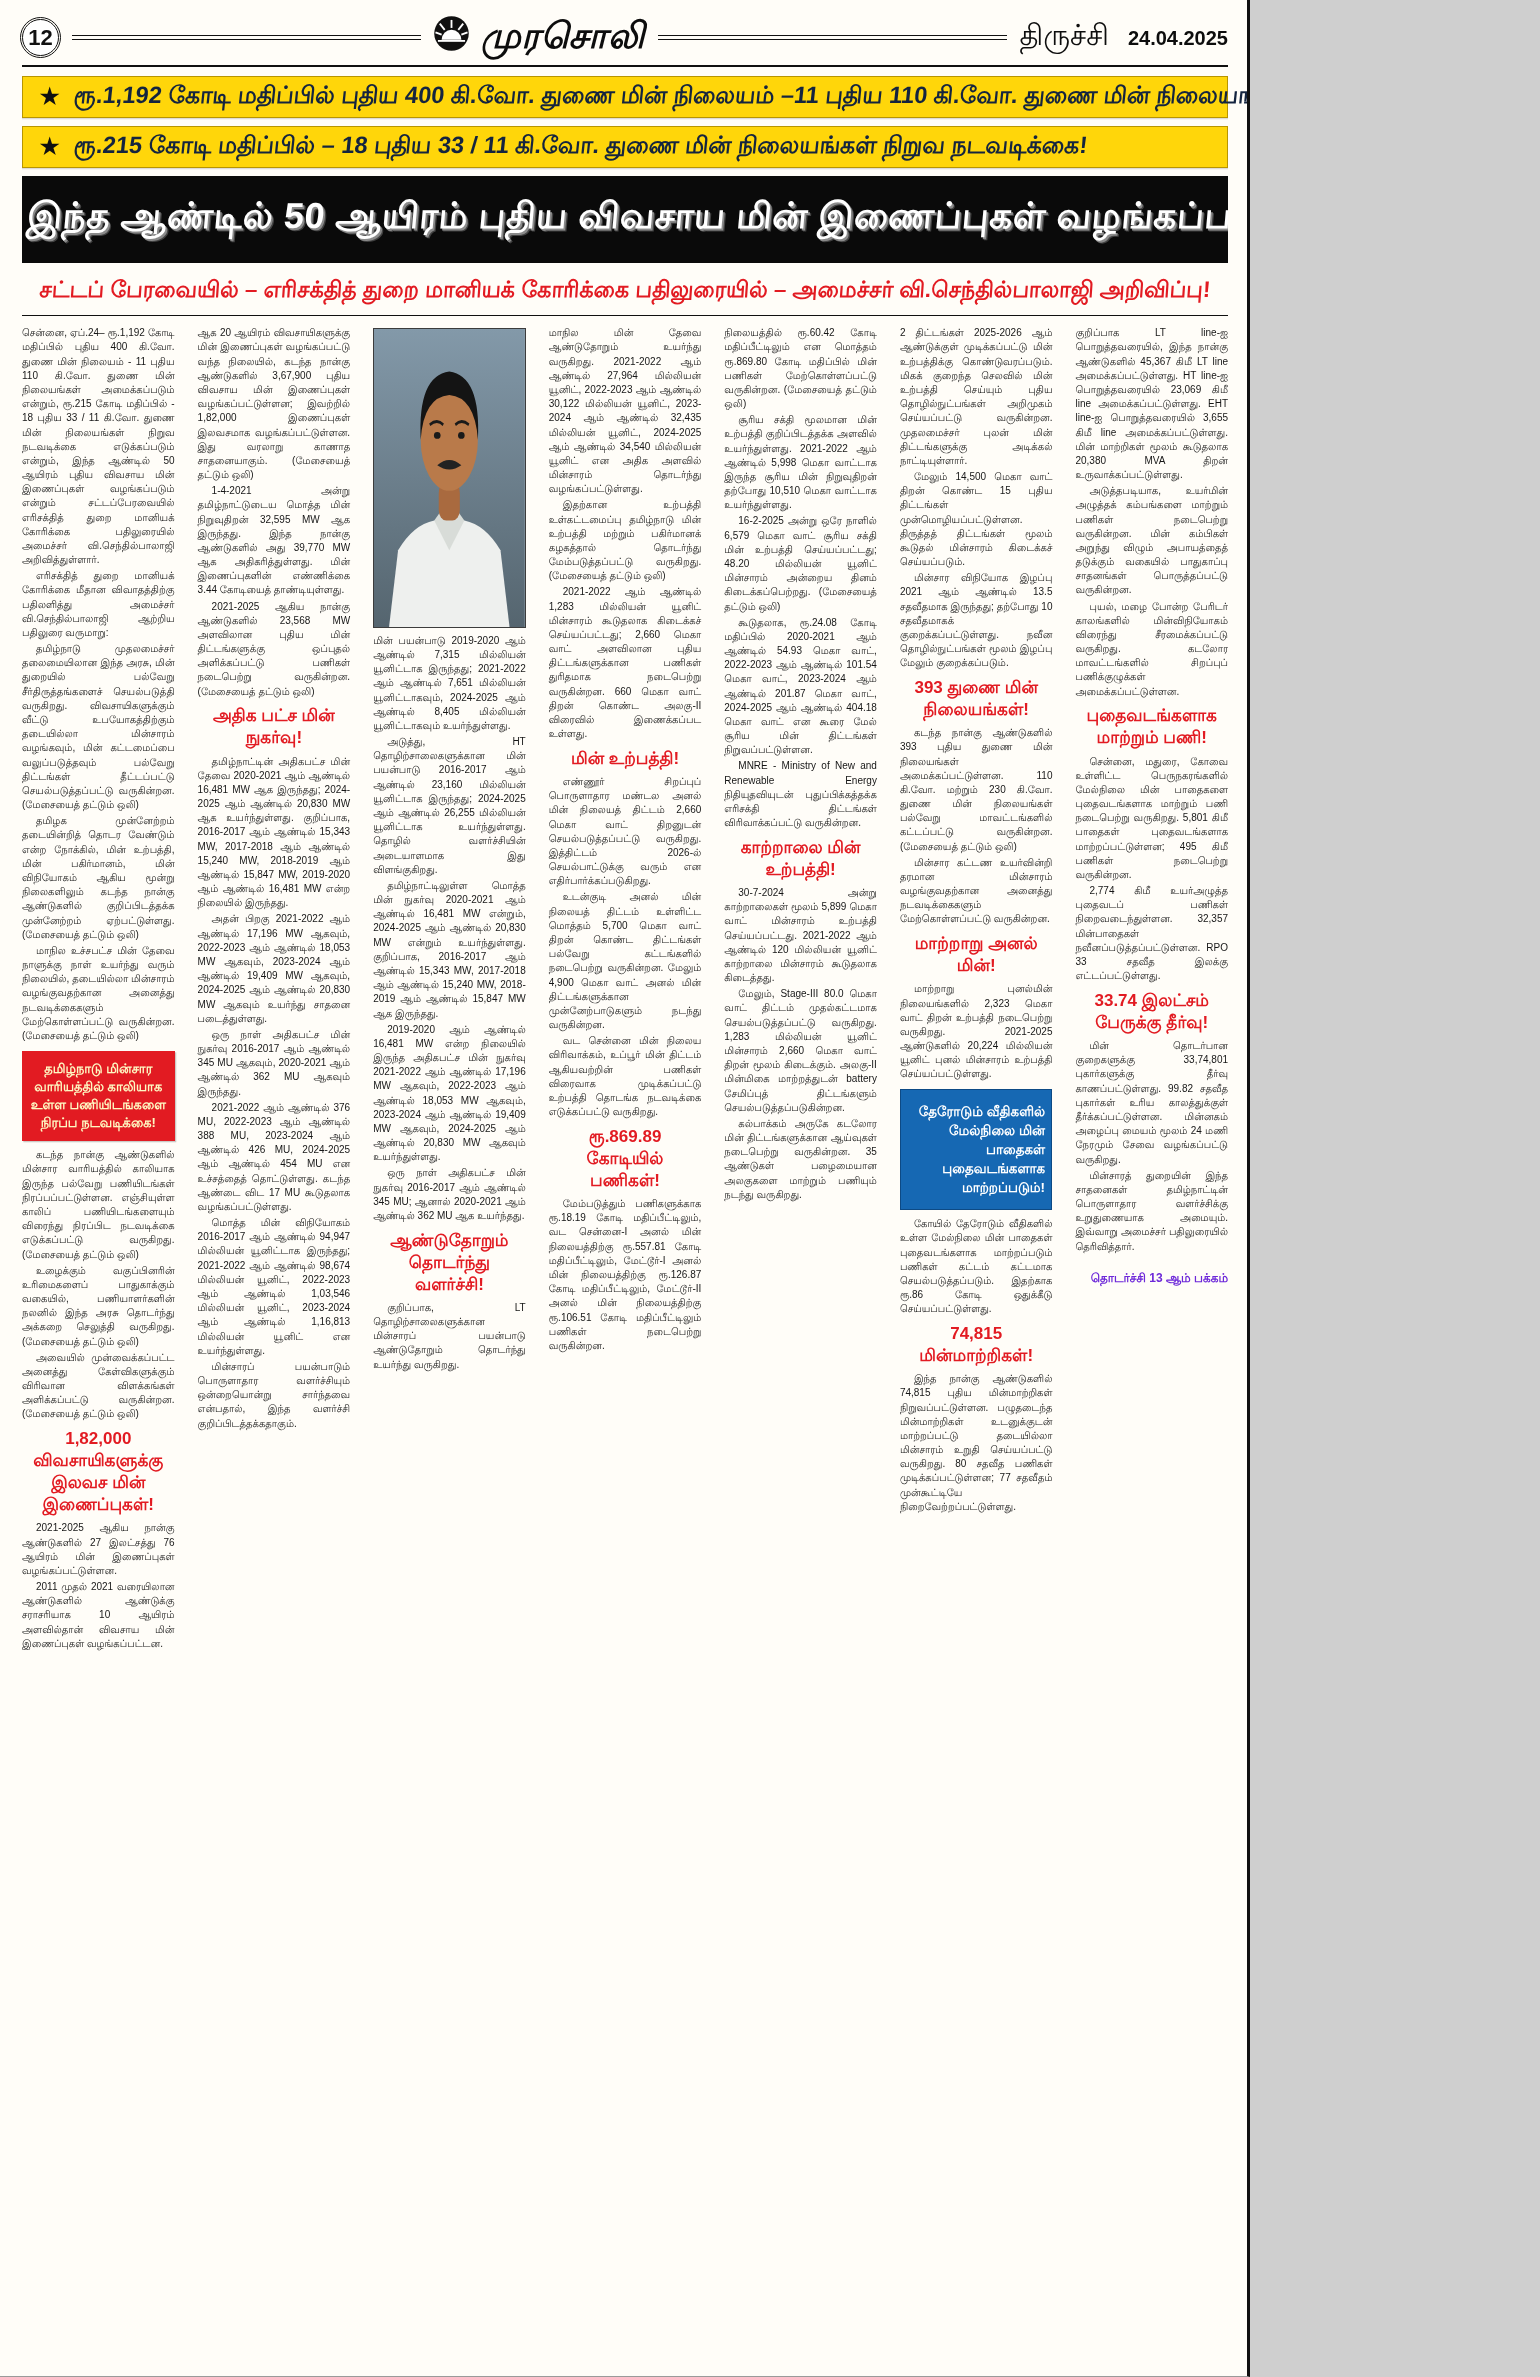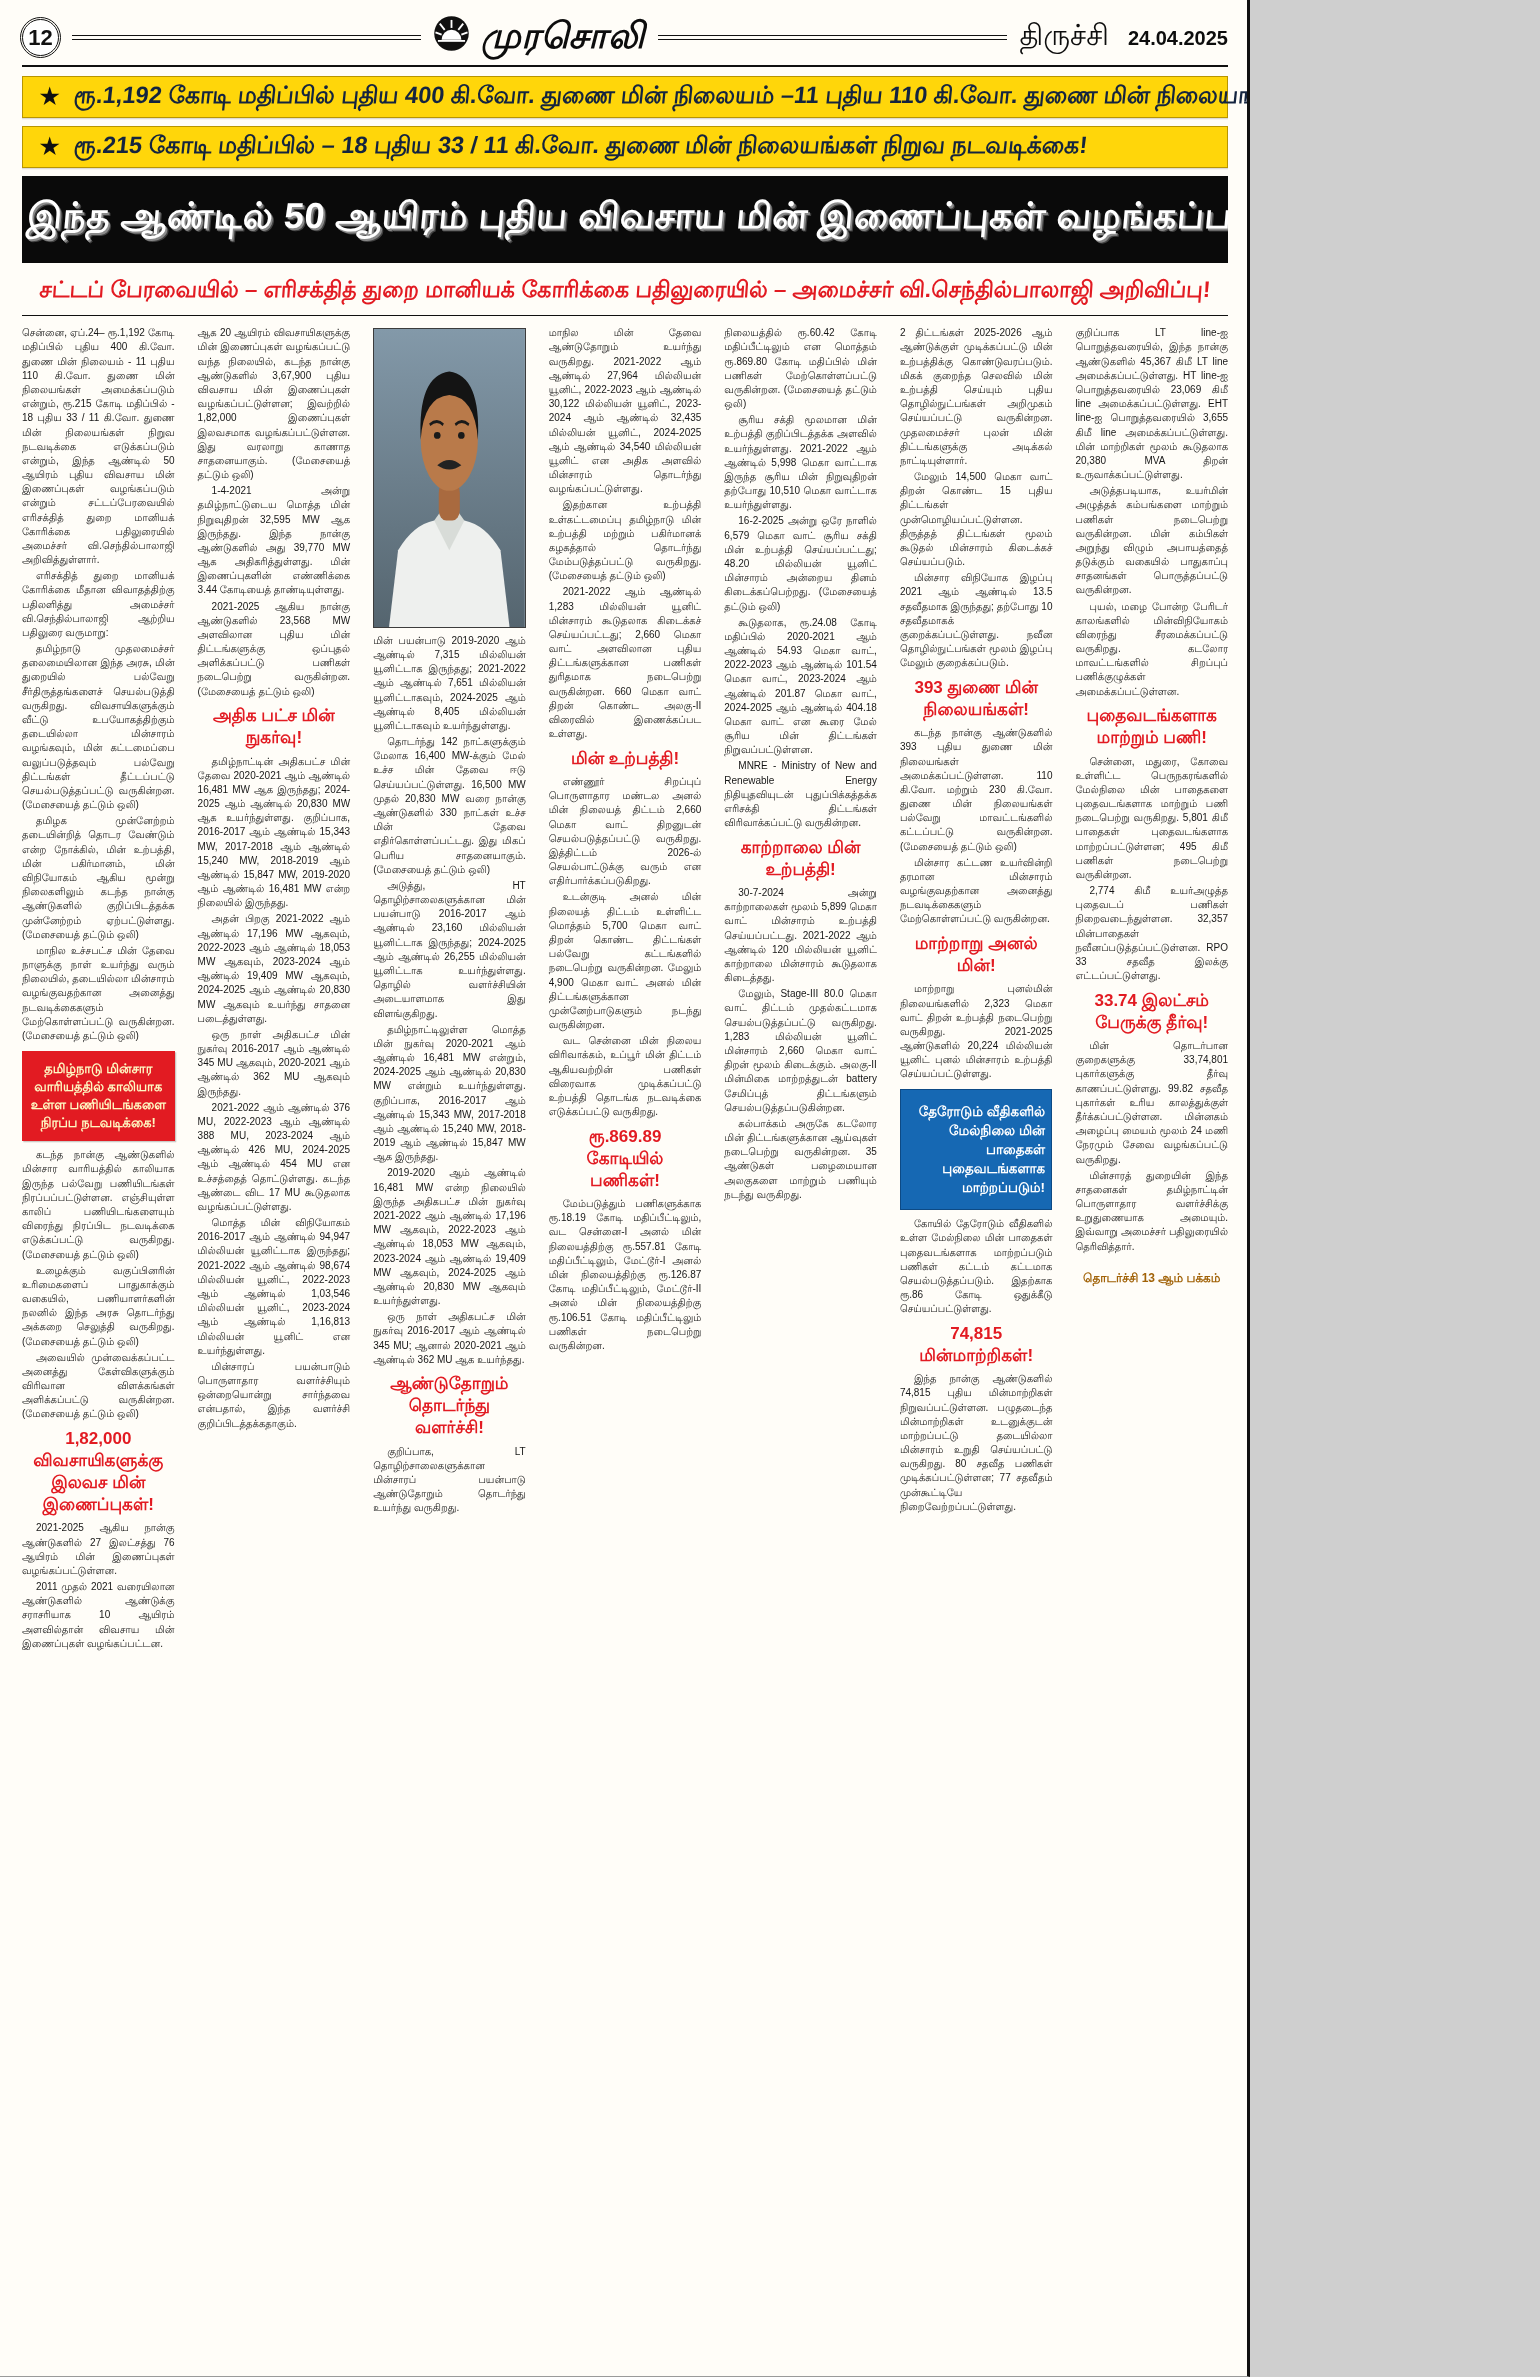--- a/index.html
+++ b/index.html
@@ -39,21 +39,21 @@
   .cols{display:flex;gap:23px;height:2034px;overflow:hidden}
   .col{flex:1 1 0;font-size:10px;line-height:1.42;color:#161616;text-align:justify}
   .col p{text-indent:1.4em;margin-bottom:1.9px;word-break:break-word}
   .col p.lead{text-indent:0}
   .col p.subhead-red{color:#e21b22;font-weight:bold;font-size:17px;text-align:center;
           margin:6.4px 1.3px 5.1px;line-height:1.3;text-indent:0}
   .col p.box-red{background:#e21b22;color:#fef9c3;font-weight:bold;font-size:13px;text-align:center;
           padding:9px 6.4px;margin:7.7px 0;line-height:1.38;text-indent:0;box-shadow:1.3px 1.3px 0 #00000033}
   .col p.box-blue{background:#1668b3;color:#fff;font-weight:bold;font-size:13.4px;text-align:right;
           padding:11.5px 6.4px;margin:7.7px 0;line-height:1.42;text-indent:0;border:1.3px solid #0d4a85}
-  .col p.continuation{font-weight:bold;font-size:12px;text-align:center;text-indent:0;margin-top:16px;color:#a16207}
+  .col p.continuation{font-weight:bold;font-size:12px;text-align:right;text-indent:0;margin-top:16px;color:#6d28d9}
   .photo{width:100%;height:300px;border:0.6px solid #3c3c3c;margin:1.3px 0 6.4px;background:#8fa0ac;overflow:hidden}
   .photo svg{width:100%;height:100%;display:block}
 </style>
 </head>
 <body>
 
 <div class="sheet">
 
   <header class="masthead">
     <div class="pagenum">12</div>
@@ -142,21 +142,20 @@
             <ellipse cx="50" cy="52" rx="19" ry="24" fill="#b97a4a"></ellipse>
             <path d="M31 52 Q29 22 50 20 Q71 22 69 52 Q67 32 50 31 Q33 32 31 52 Z" fill="#141414"></path>
             <ellipse cx="42" cy="50" rx="2.2" ry="1.6" fill="#1a1a1a"></ellipse>
             <ellipse cx="58" cy="50" rx="2.2" ry="1.6" fill="#1a1a1a"></ellipse>
             <path d="M37 45 Q42 42 46 45" stroke="#1a1a1a" stroke-width="1.4" fill="none"></path>
             <path d="M54 45 Q58 42 63 45" stroke="#1a1a1a" stroke-width="1.4" fill="none"></path>
             <path d="M42 64 Q50 68 58 64 Q54 61.5 50 61.5 Q46 61.5 42 64 Z" fill="#222222"></path>
           </svg>
         </figure>
         <p class="lead">மின் பயன்பாடு 2019-2020 ஆம் ஆண்டில் 7,315 மில்லியன் யூனிட்டாக இருந்தது; 2021-2022 ஆம் ஆண்டில் 7,651 மில்லியன் யூனிட்டாகவும், 2024-2025 ஆம் ஆண்டில் 8,405 மில்லியன் யூனிட்டாகவும் உயர்ந்துள்ளது.</p>
-        <p class="para">தொடர்ந்து 142 நாட்களுக்கும் மேலாக 16,400 MW-க்கும் மேல் உச்ச மின் தேவை ஈடு செய்யப்பட்டுள்ளது. 16,500 MW முதல் 20,830 MW வரை நான்கு ஆண்டுகளில் 330 நாட்கள் உச்ச மின் தேவை எதிர்கொள்ளப்பட்டது. இது மிகப் பெரிய சாதனையாகும். (மேசையைத் தட்டும் ஒலி)</p>
         <p class="para">அடுத்து, HT தொழிற்சாலைகளுக்கான மின் பயன்பாடு 2016-2017 ஆம் ஆண்டில் 23,160 மில்லியன் யூனிட்டாக இருந்தது; 2024-2025 ஆம் ஆண்டில் 26,255 மில்லியன் யூனிட்டாக உயர்ந்துள்ளது. தொழில் வளர்ச்சியின் அடையாளமாக இது விளங்குகிறது.</p>
         <p class="para">தமிழ்நாட்டிலுள்ள மொத்த மின் நுகர்வு 2020-2021 ஆம் ஆண்டில் 16,481 MW என்றும், 2024-2025 ஆம் ஆண்டில் 20,830 MW என்றும் உயர்ந்துள்ளது. குறிப்பாக, 2016-2017 ஆம் ஆண்டில் 15,343 MW, 2017-2018 ஆம் ஆண்டில் 15,240 MW, 2018-2019 ஆம் ஆண்டில் 15,847 MW ஆக இருந்தது.</p>
         <p class="para">2019-2020 ஆம் ஆண்டில் 16,481 MW என்ற நிலையில் இருந்த அதிகபட்ச மின் நுகர்வு 2021-2022 ஆம் ஆண்டில் 17,196 MW ஆகவும், 2022-2023 ஆம் ஆண்டில் 18,053 MW ஆகவும், 2023-2024 ஆம் ஆண்டில் 19,409 MW ஆகவும், 2024-2025 ஆம் ஆண்டில் 20,830 MW ஆகவும் உயர்ந்துள்ளது.</p>
         <p class="para">ஒரு நாள் அதிகபட்ச மின் நுகர்வு 2016-2017 ஆம் ஆண்டில் 345 MU; ஆனால் 2020-2021 ஆம் ஆண்டில் 362 MU ஆக உயர்ந்தது.</p>
         <p class="subhead-red">ஆண்டுதோறும் தொடர்ந்து வளர்ச்சி!</p>
         <p class="para">குறிப்பாக, LT தொழிற்சாலைகளுக்கான மின்சாரப் பயன்பாடு ஆண்டுதோறும் தொடர்ந்து உயர்ந்து வருகிறது.</p>
       </div>
       <div class="col">
         <p class="lead">மாநில மின் தேவை ஆண்டுதோறும் உயர்ந்து வருகிறது. 2021-2022 ஆம் ஆண்டில் 27,964 மில்லியன் யூனிட், 2022-2023 ஆம் ஆண்டில் 30,122 மில்லியன் யூனிட், 2023-2024 ஆம் ஆண்டில் 32,435 மில்லியன் யூனிட், 2024-2025 ஆம் ஆண்டில் 34,540 மில்லியன் யூனிட் என அதிக அளவில் மின்சாரம் தொடர்ந்து வழங்கப்பட்டுள்ளது.</p>
         <p class="para">இதற்கான உற்பத்தி உள்கட்டமைப்பு தமிழ்நாடு மின் உற்பத்தி மற்றும் பகிர்மானக் கழகத்தால் தொடர்ந்து மேம்படுத்தப்பட்டு வருகிறது. (மேசையைத் தட்டும் ஒலி)</p>

